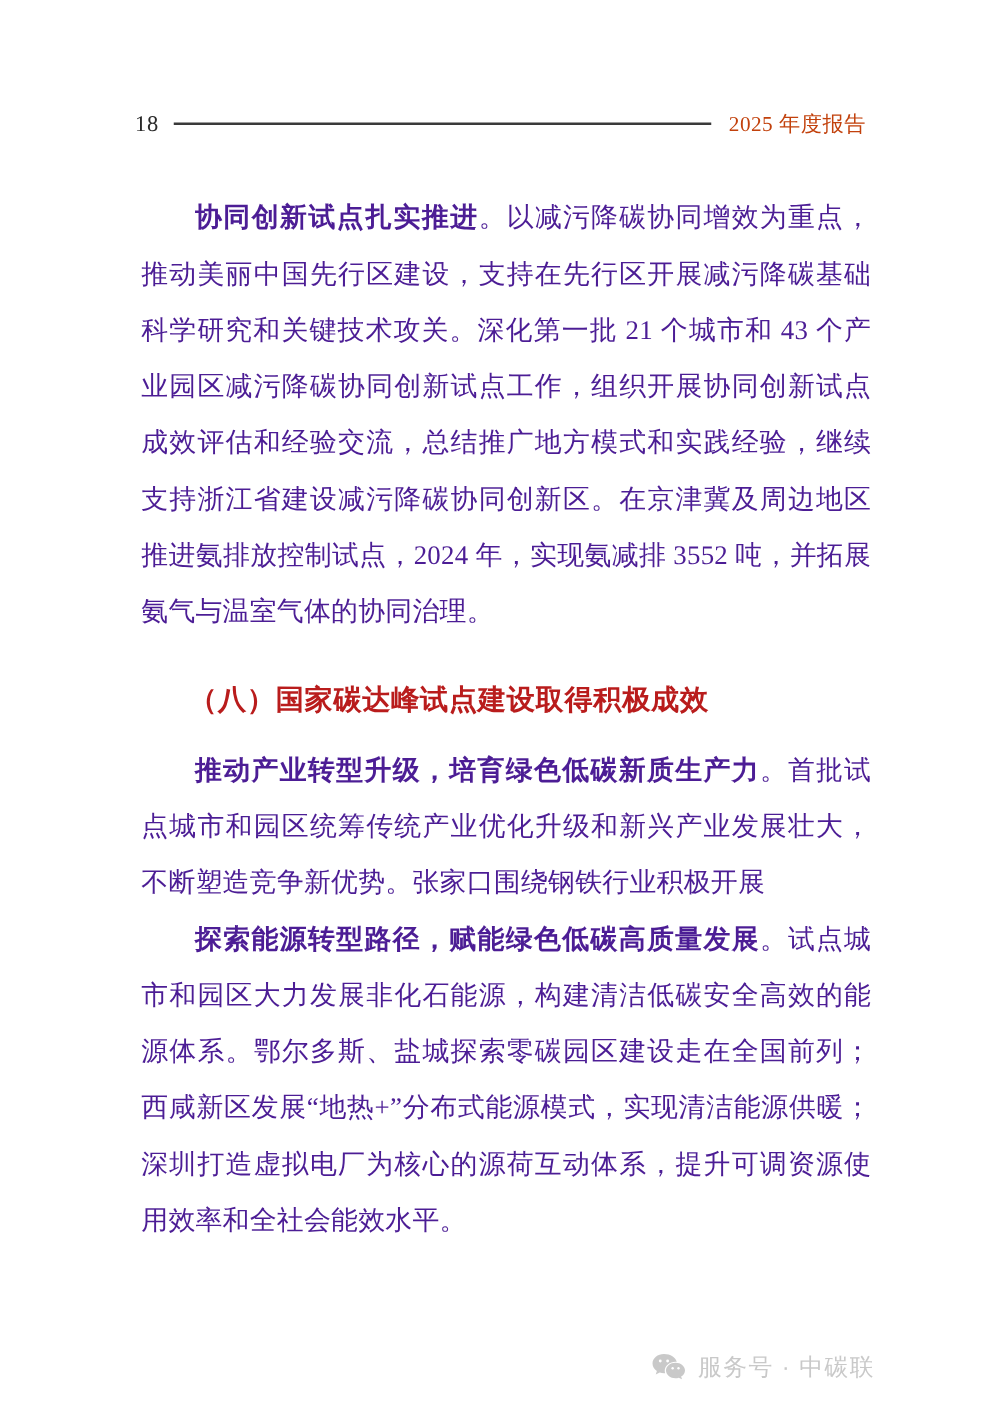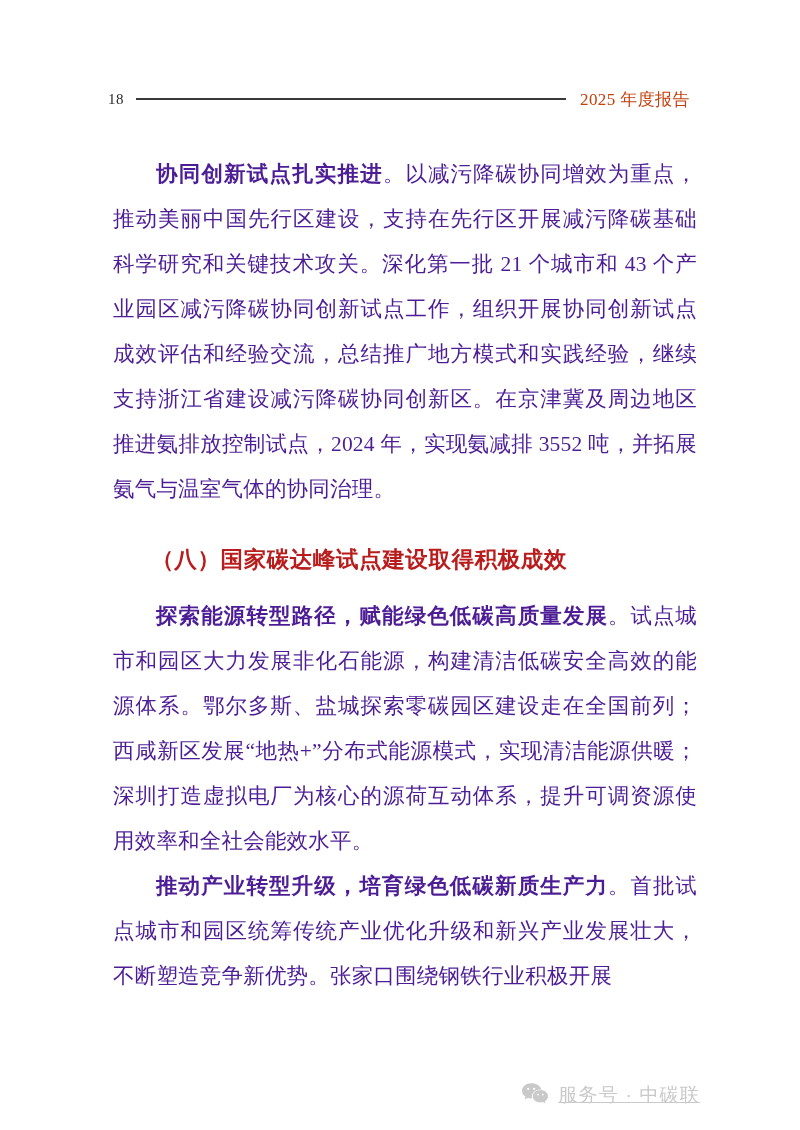--- a/index.html
+++ b/index.html
@@ -31,21 +31,21 @@
     left: 108px;
     top: 84px;
     width: 590px;
     height: 30px;
     display: flex;
     align-items: center;
     gap: 0;
   }
   .folio {
     font-family: "Liberation Serif", "DejaVu Serif", serif;
-    font-size: 15px;
+    font-size: 18px;
     line-height: 1;
     color: #2a2a2a;
     letter-spacing: 0.5px;
     white-space: nowrap;
   }
   .header-rule {
     flex: 0 0 430px;
     height: 2px;
     background: #3a3a3a;
     margin-left: 12px;
@@ -118,43 +118,42 @@
     height: 24px;
     flex: 0 0 auto;
   }
   .watermark-text {
     font-size: 19px;
     line-height: 1;
     color: #c9c9c9;
     letter-spacing: 1.2px;
     white-space: nowrap;
     font-family: "Liberation Sans", "DejaVu Sans", sans-serif;
-    text-decoration: underline;
   }
 </style>
 </head>
 <body>
 
 <div class="page">
 
   <div class="page-header">
     <span class="folio">18</span>
     <span class="header-rule"></span>
     <span class="header-title">2025 年度报告</span>
   </div>
 
   <div class="content">
 
     <p class="para"><span class="lead">协同创新试点扎实推进</span><span>。以减污降碳协同增效为重点，推动美丽中国先行区建设，支持在先行区开展减污降碳基础科学研究和关键技术攻关。深化第一批 21 个城市和 43 个产业园区减污降碳协同创新试点工作，组织开展协同创新试点成效评估和经验交流，总结推广地方模式和实践经验，继续支持浙江省建设减污降碳协同创新区。在京津冀及周边地区推进氨排放控制试点，2024 年，实现氨减排 3552 吨，并拓展氨气与温室气体的协同治理。</span></p>
 
     <h2 class="section-heading">（八）国家碳达峰试点建设取得积极成效</h2>
 
+    <p class="para"><span class="lead">推动产业转型升级，培育绿色低碳新质生产力</span><span>。首批试点城市和园区统筹传统产业优化升级和新兴产业发展壮大，不断塑造竞争新优势。张家口围绕钢铁行业积极开展</span></p>
+
     <p class="para"><span class="lead">探索能源转型路径，赋能绿色低碳高质量发展</span><span>。试点城市和园区大力发展非化石能源，构建清洁低碳安全高效的能源体系。鄂尔多斯、盐城探索零碳园区建设走在全国前列；西咸新区发展“地热+”分布式能源模式，实现清洁能源供暖；深圳打造虚拟电厂为核心的源荷互动体系，提升可调资源使用效率和全社会能效水平。</span></p>
-
-    <p class="para"><span class="lead">推动产业转型升级，培育绿色低碳新质生产力</span><span>。首批试点城市和园区统筹传统产业优化升级和新兴产业发展壮大，不断塑造竞争新优势。张家口围绕钢铁行业积极开展</span></p>
 
   </div>
 
   <div class="watermark">
     <svg class="wechat-icon" viewBox="0 0 28 24" aria-hidden="true">
       <path d="M10.2 1.2C5.1 1.2 1 4.6 1 8.8c0 2.4 1.4 4.6 3.5 6L3.6 17.6l3.2-1.6c1.1 .3 2.2 .5 3.4 .5 .3 0 .6 0 .9 0 -.2-.6-.3-1.2-.3-1.9 0-4 3.9-7.2 8.7-7.2 .3 0 .6 0 .9 .1C19.6 3.9 15.4 1.2 10.2 1.2z" fill="#c9c9c9"></path>
       <circle cx="7.2" cy="6.8" r="1.15" fill="#ffffff"></circle>
       <circle cx="13.1" cy="6.8" r="1.15" fill="#ffffff"></circle>
       <path d="M27 14.3c0-3.4-3.4-6.2-7.6-6.2 -4.2 0-7.6 2.8-7.6 6.2 0 3.4 3.4 6.2 7.6 6.2 .9 0 1.8-.1 2.6-.4l2.6 1.3 -.7-2.2C25.8 18.1 27 16.3 27 14.3z" fill="#c9c9c9"></path>
       <circle cx="17.1" cy="12.6" r="0.95" fill="#ffffff"></circle>

